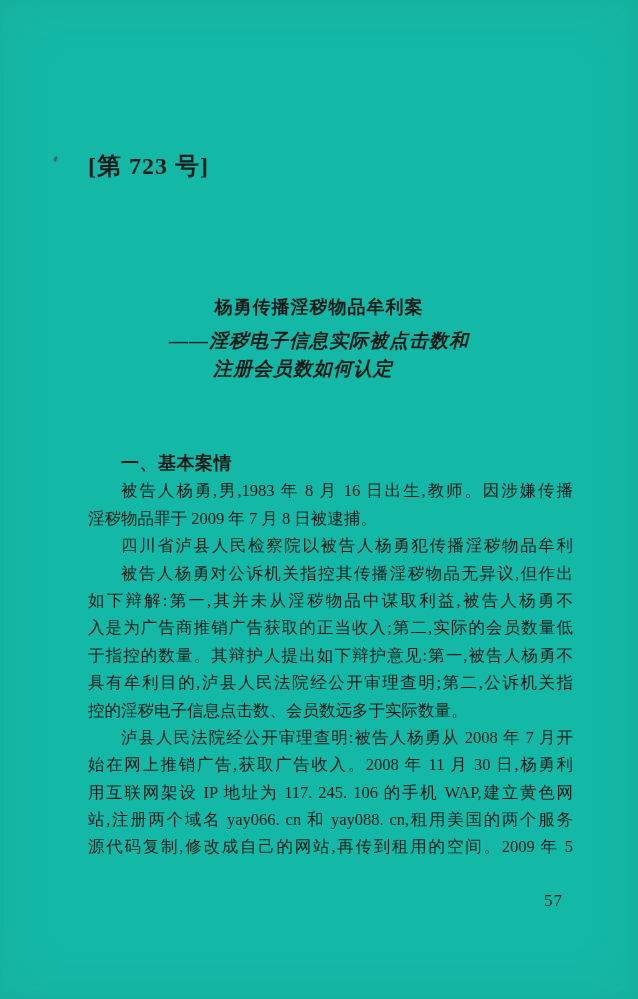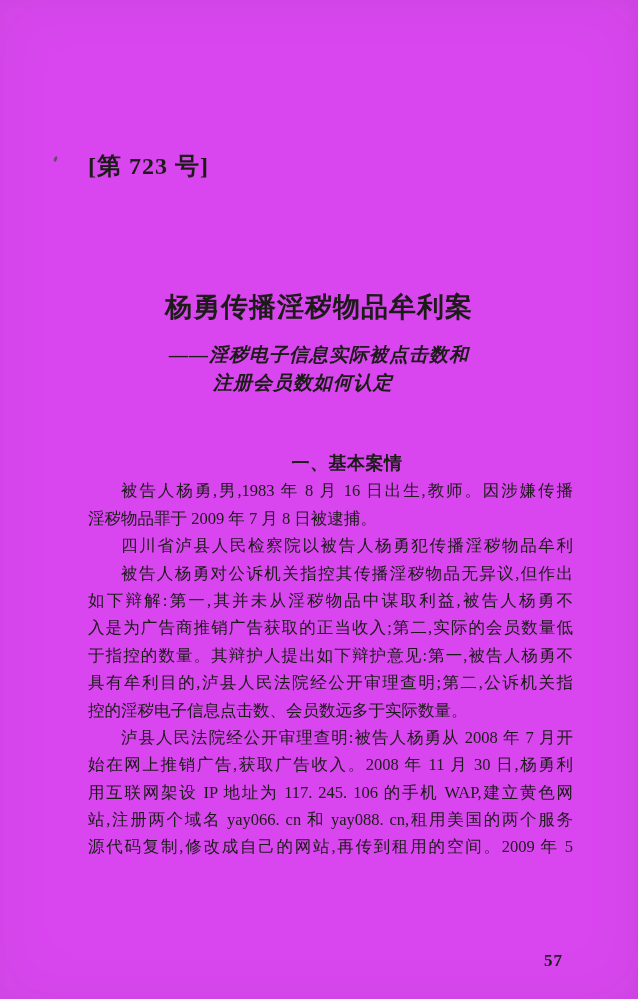--- a/index.html
+++ b/index.html
@@ -5,21 +5,21 @@
   html, body {
     margin: 0;
     padding: 0;
     background: #e8e8e6;
   }
   .page {
     position: relative;
     width: 638px;
     height: 999px;
     margin: 0 auto;
-    background: #d946ef;
+    background: #14b8a6;
     box-shadow: inset 0 0 60px rgba(90,85,75,0.07), inset -4px 0 14px rgba(0,0,0,0.03);
     overflow: hidden;
     font-family: "Liberation Serif", "DejaVu Serif", serif;
     color: #1c1b19;
   }
   
   .speck {
     position: absolute;
     left: 54px;
     top: 156px;
@@ -40,69 +40,68 @@
     white-space: nowrap;
   }
   .title-block {
     position: absolute;
     left: 0;
     top: 291px;
     width: 100%;
     text-align: center;
   }
   .title-main {
-    font-size: 27px;
+    font-size: 18px;
     font-weight: bold;
     letter-spacing: 1px;
     line-height: 32px;
   }
   .subtitle {
     font-size: 19px;
     font-weight: bold;
     font-style: italic;
     letter-spacing: 1px;
     line-height: 28px;
   }
-  .subtitle-1 { margin-top: 18px; }
+  .subtitle-1 { margin-top: 4px; }
   .subtitle-2 { transform: translateX(-16px); }
   .body-block {
     position: absolute;
     left: 88px;
     top: 450px;
     width: 485px;
     font-size: 16.5px;
   }
   .section-heading {
     font-weight: bold;
     font-size: 18px;
     line-height: 27.4px;
     height: 27.4px;
     padding-left: 33px;
     letter-spacing: 0.5px;
-    text-align: center;
   }
   .ln {
     line-height: 27.4px;
     height: 27.4px;
     overflow: hidden;
     text-align: justify;
     text-align-last: justify;
     text-justify: inter-character;
   }
   .ln.first { text-indent: 2em; }
   .ln.end {
     text-align: center;
     text-align-last: left;
   }
   .page-number {
     position: absolute;
     left: 544px;
-    top: 951px;
+    top: 891px;
     font-size: 17px;
-    font-weight: bold;
+    font-weight: normal;
     letter-spacing: 1px;
   }
 </style>
 </head>
 <body>
 
 <div class="page">
 
   <div class="speck"></div>
 

